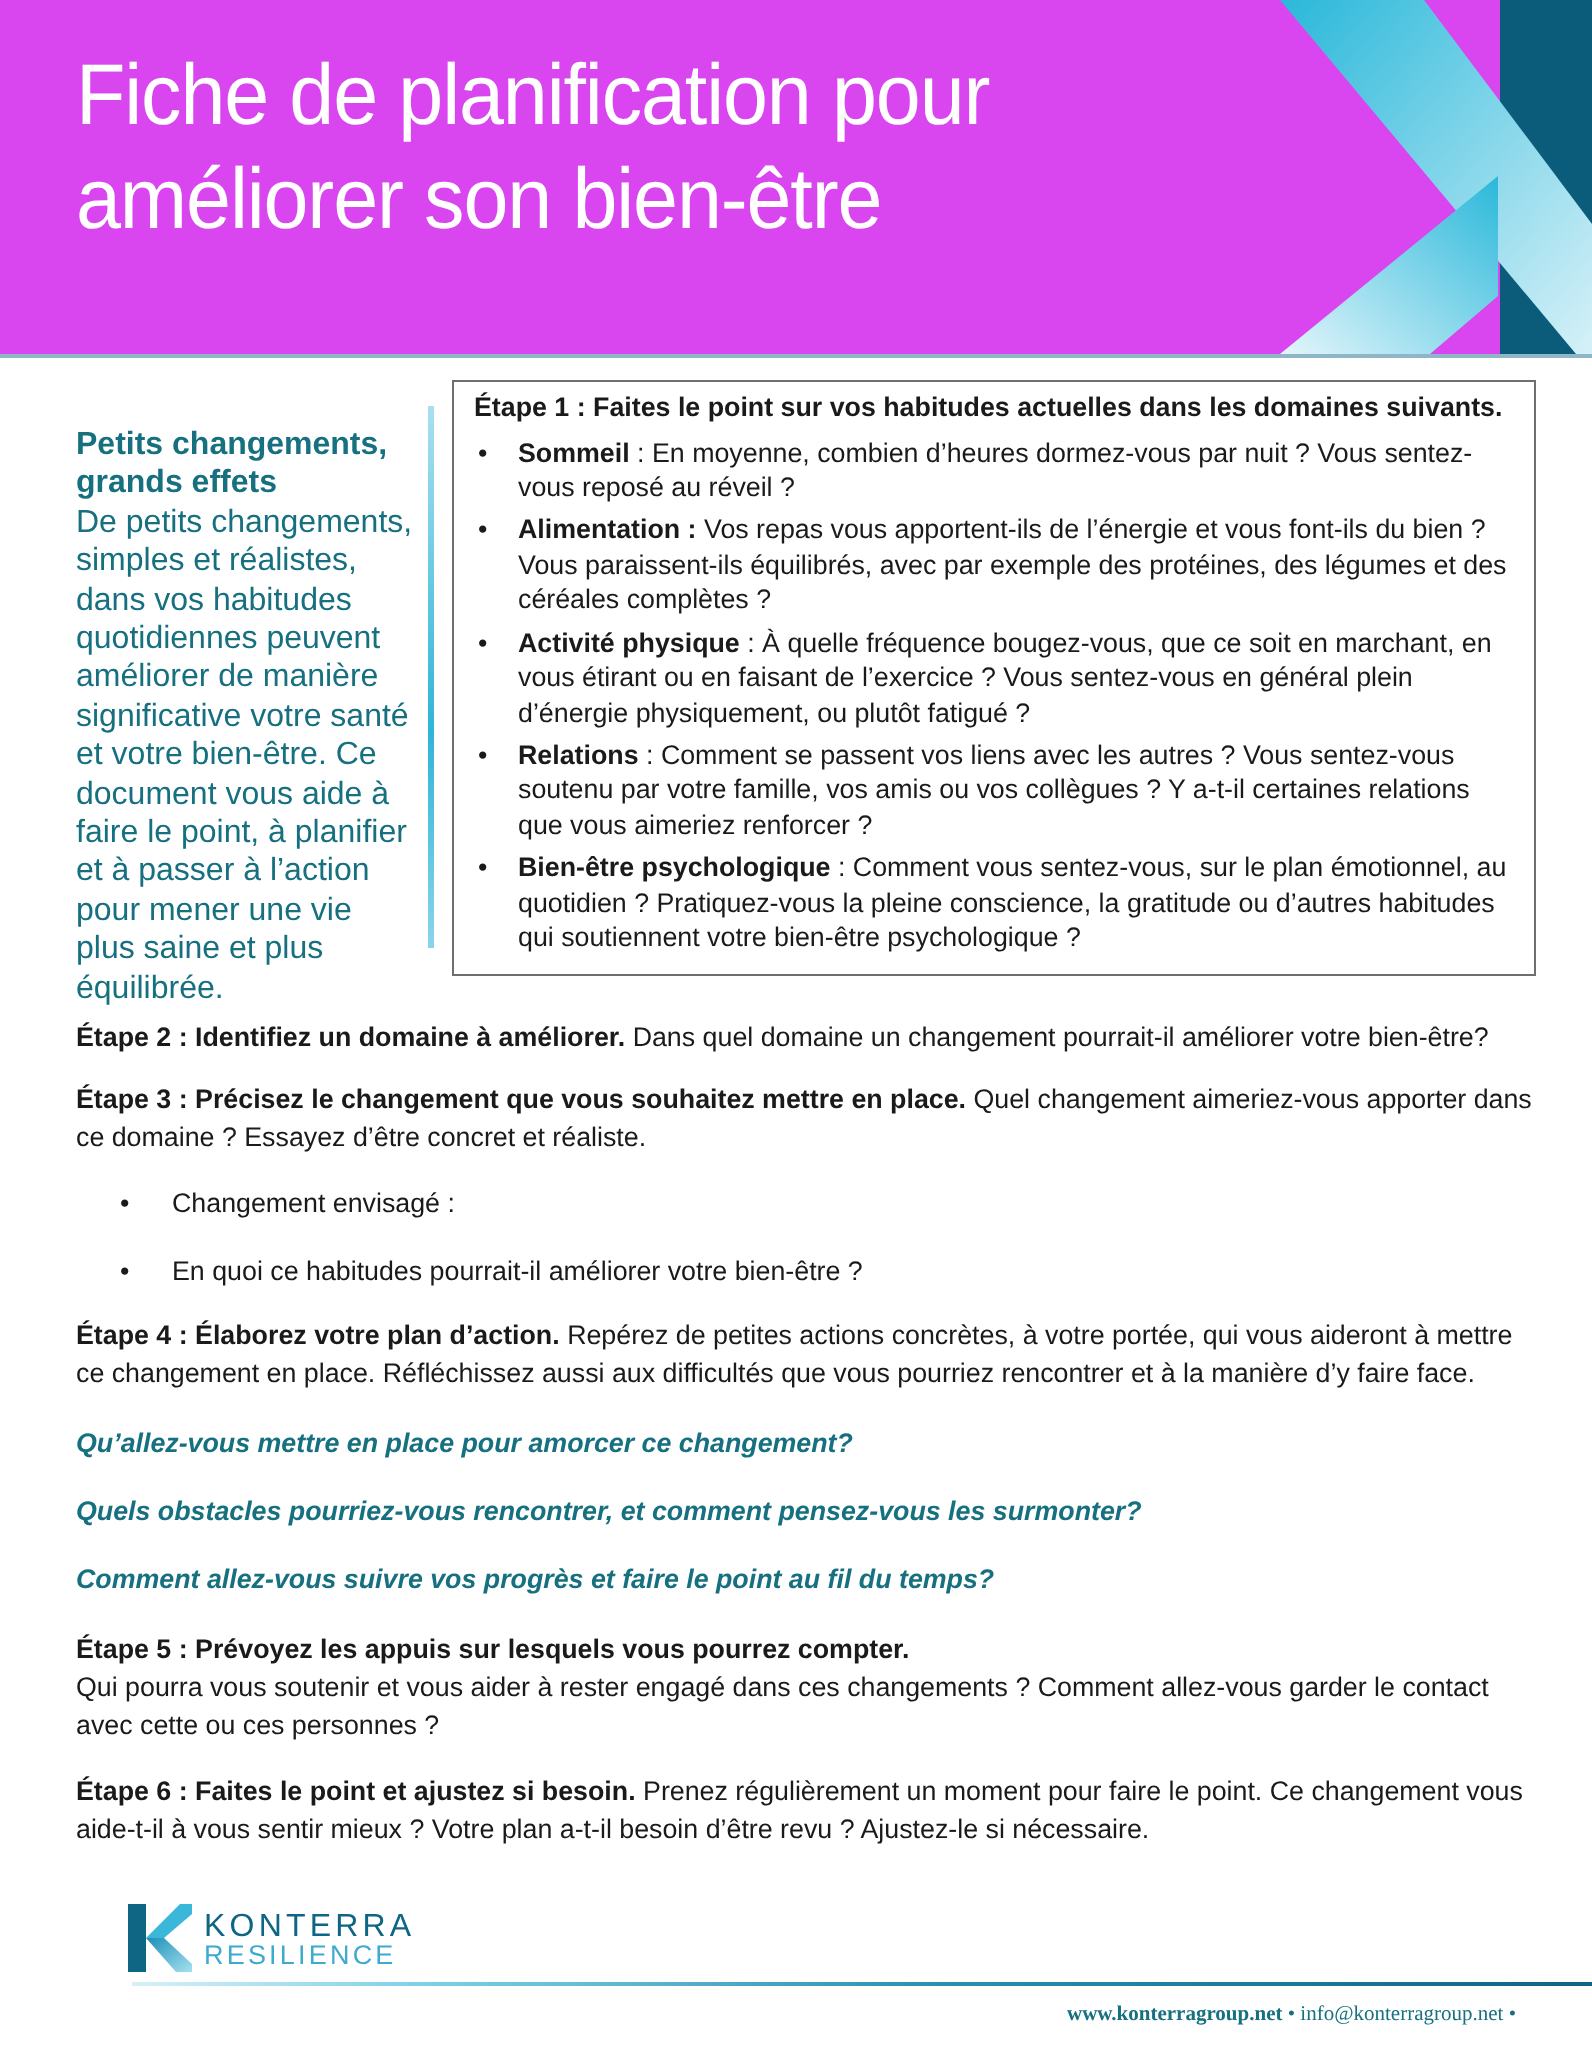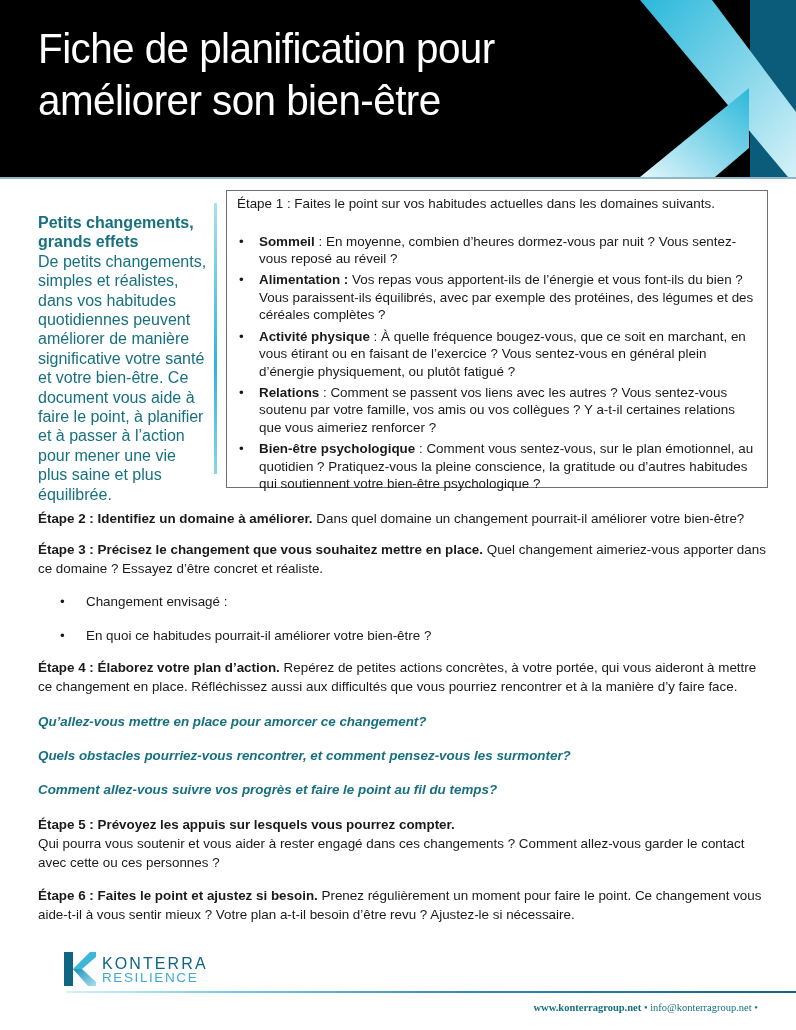--- a/index.html
+++ b/index.html
@@ -1,29 +1,29 @@
 <!DOCTYPE html>
 <html><head>
 <meta charset="utf-8">
 <style>
   html, body { margin:0; padding:0; background:#ffffff; }
   body { width:796px; height:1030px; position:relative; overflow:hidden;
          font-family:"Liberation Sans", sans-serif; color:#1a1a1a; }
-  .header { position:absolute; left:0; top:0; width:796px; height:177px; background:#000000; overflow:hidden; }
+  .header { position:absolute; left:0; top:0; width:796px; height:177px; background:#d946ef; overflow:hidden; }
   .header-bottom { position:absolute; left:0; top:177px; width:796px; height:2px; background:#8fb6c6; }
   .header svg { position:absolute; left:0; top:0; }
   .title { position:absolute; left:38px; top:22px; color:#ffffff; font-size:43px; line-height:52px;
            font-family:"Liberation Sans", sans-serif; letter-spacing:-0.6px; transform:scaleX(0.94); transform-origin:left top; }
   .sidebar { position:absolute; left:38px; top:213px; width:170px; color:#16707f; font-size:16px; line-height:19.4px; }
   .sidebar .sb-title { font-weight:bold; }
   .divider-v { position:absolute; left:214px; top:203px; width:3px; height:271px;
                background:linear-gradient(to bottom, #a9dff0, #2fb5d6 60%, #8ad4ea); }
   .step1-box { position:absolute; left:226px; top:190px; width:542px; height:298px; border:1.5px solid #6f6f6f;
                box-sizing:border-box; padding:4px 10px 0 10px; font-size:13.4px; line-height:17.6px; }
-  .step1-box .lead { font-weight:normal; margin-bottom:20px; }
+  .step1-box .lead { font-weight:bold; margin-bottom:5px; }
   .step1-box ul { margin:0; padding:0; list-style:none; }
   .step1-box li { position:relative; padding-left:22px; margin-bottom:3.5px; }
   .step1-box li .dot { position:absolute; left:2px; top:0; }
   b { font-weight:bold; }
   .body-text { position:absolute; left:38px; width:730px; font-size:13.4px; line-height:19px; }
   .body-text p { margin:0; }
   .q { color:#16707f; font-weight:bold; font-style:italic; }
   .bullets { position:absolute; left:58px; font-size:13.4px; }
   .bullets .bi { position:relative; padding-left:28px; height:19px; }
   .bullets .bi .dot { position:absolute; left:2px; top:0; }

